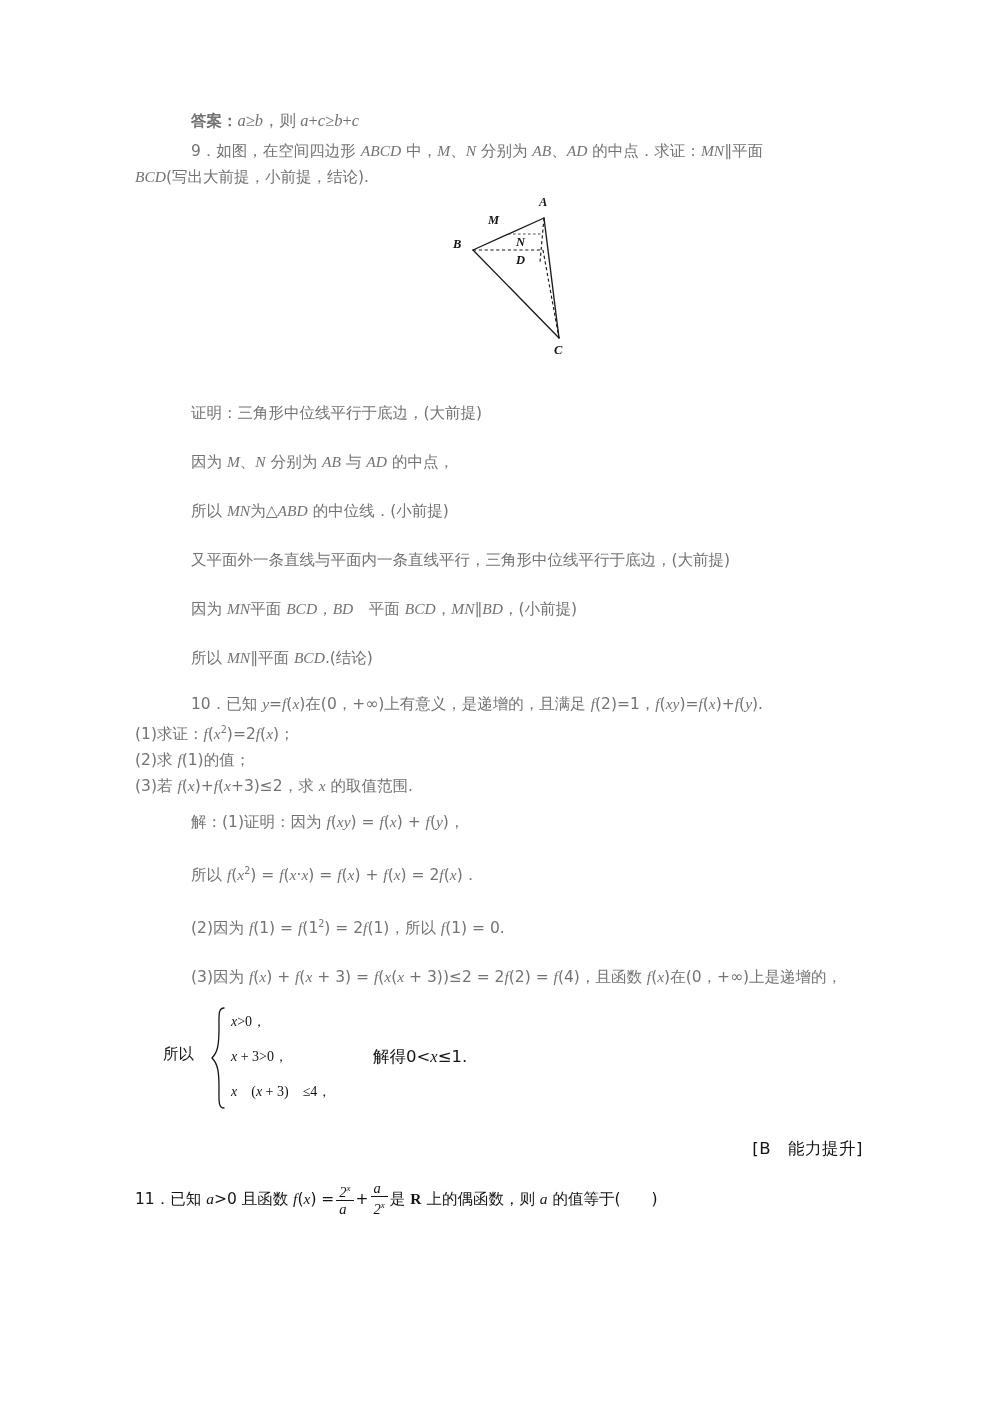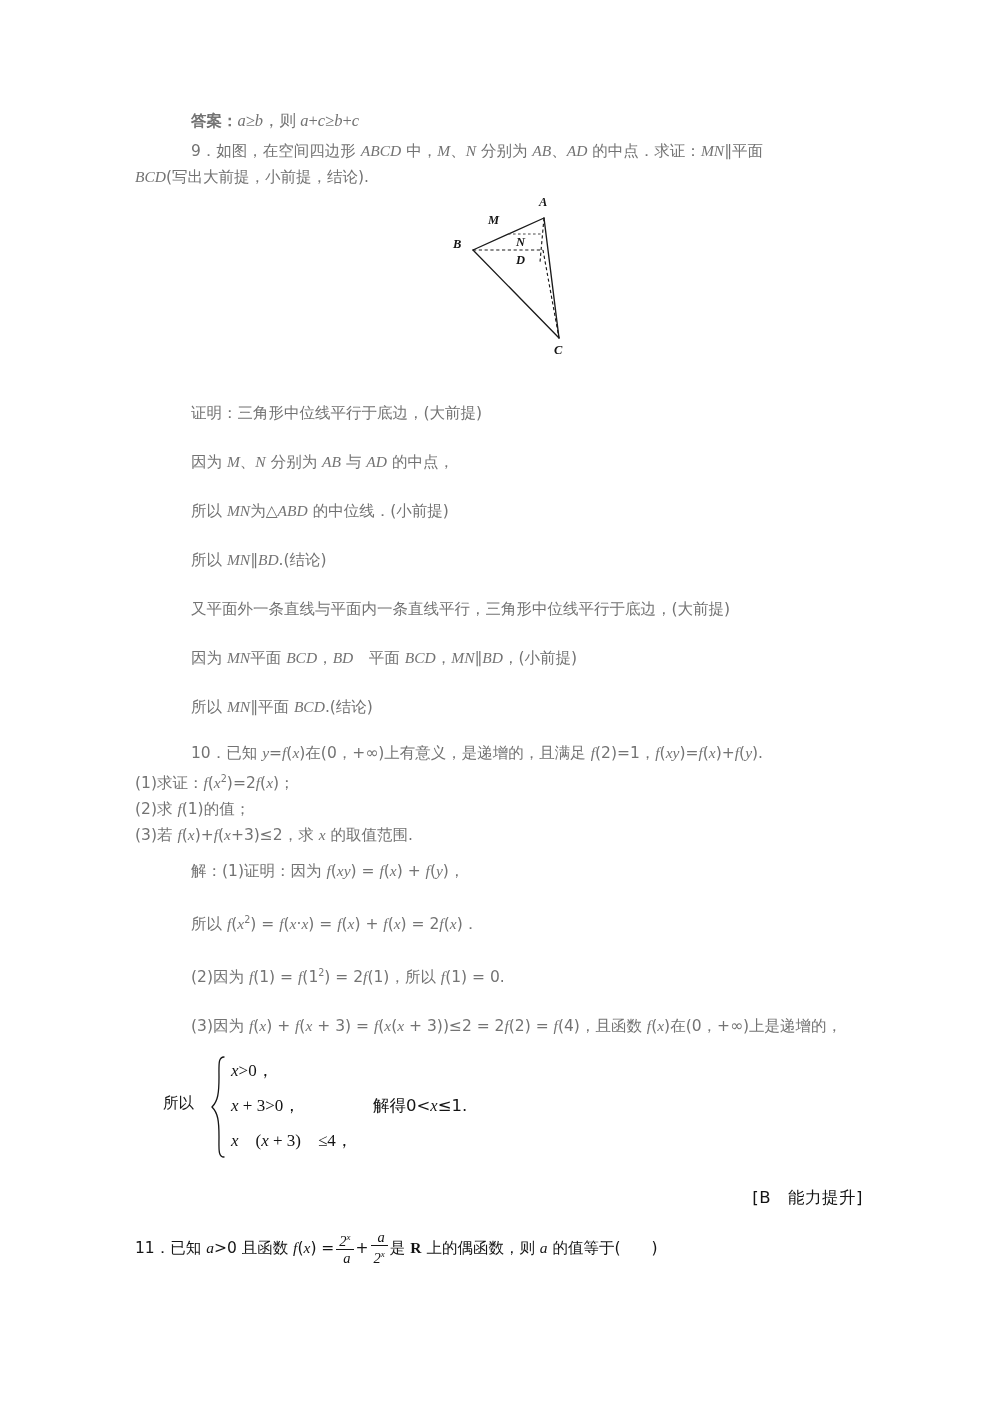--- a/index.html
+++ b/index.html
@@ -78,21 +78,21 @@
     top: 2px;
     width: 18px;
     height: 104px;
   }
   .sys-rows {
     position: absolute;
     left: 68px;
     top: 0px;
   }
   .sys-row {
-    font-size: 17px;
+    font-size: 14px;
     line-height: 35px;
     white-space: nowrap;
   }
   .sys-tail {
     position: absolute;
     left: 210px;
     top: 35px;
     font-size: 16.5px;
     line-height: 35px;
     white-space: nowrap;
@@ -110,21 +110,21 @@
   .prob11 {
     margin-top: 22px;
     margin-left: -28px;
     font-size: 16.5px;
     line-height: 25px;
     white-space: nowrap;
   }
   .frac {
     display: inline-block;
     vertical-align: middle;
-    text-align: right;
+    text-align: left;
     margin: 0 2px;
     position: relative;
     top: -1px;
   }
   .frac .num {
     display: block;
     font-size: 14.5px;
     line-height: 15px;
     padding: 0 3px;
   }
@@ -187,23 +187,20 @@
     <div style="height:210px"></div>
 
     <div class="line indent">
       <span class="cn">证明：三角形中位线平行于底边，(大前提)</span>
     </div>
     <div class="line indent blk">
       <span class="cn">因为 <span class="mi">M</span>、<span class="mi">N</span> 分别为 <span class="mi">AB</span> 与 <span class="mi">AD</span> 的中点，</span>
     </div>
     <div class="line indent blk">
       <span class="cn">所以 <span class="mi">MN</span>为△<span class="mi">ABD</span> 的中位线．(小前提)</span>
-    </div>
-    <div class="line indent blk">
-      <span class="cn">所以 <span class="mi">MN</span>∥<span class="mi">BD</span>.(结论)</span>
     </div>
     <div class="line indent blk">
       <span class="cn">又平面外一条直线与平面内一条直线平行，三角形中位线平行于底边，(大前提)</span>
     </div>
     <div class="line indent blk">
       <span class="cn">因为 <span class="mi">MN</span>平面 <span class="mi">BCD</span>，<span class="mi">BD</span>　平面 <span class="mi">BCD</span>，<span class="mi">MN</span>∥<span class="mi">BD</span>，(小前提)</span>
     </div>
     <div class="line indent blk">
       <span class="cn">所以 <span class="mi">MN</span>∥平面 <span class="mi">BCD</span>.(结论)</span>
     </div>

